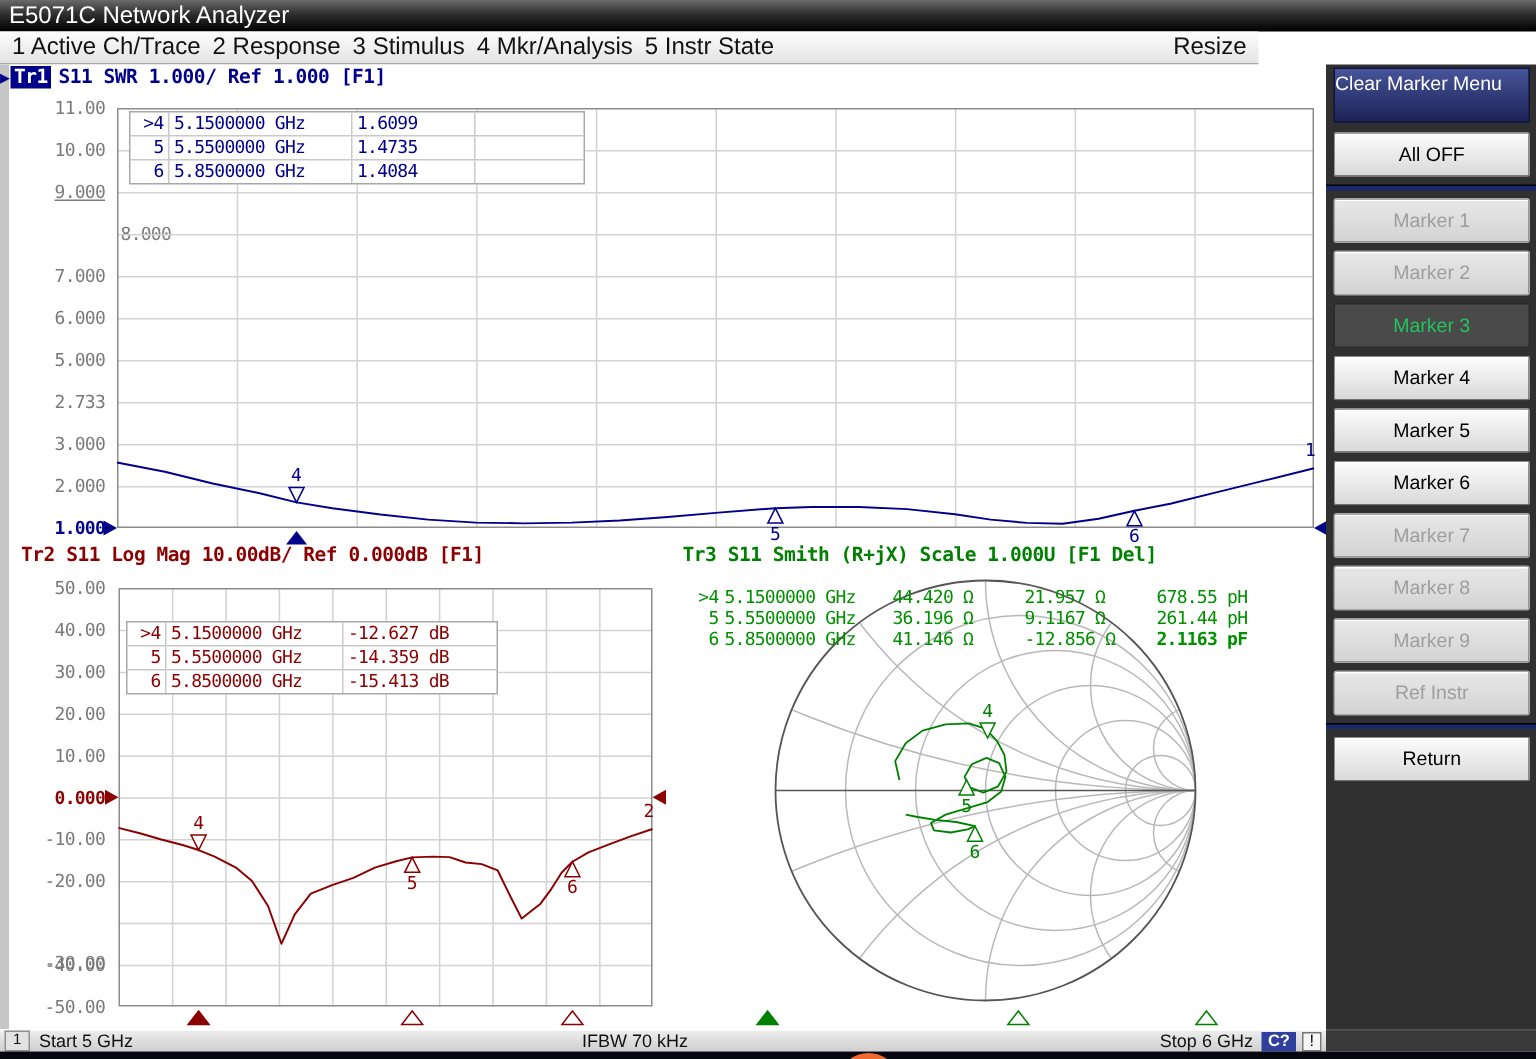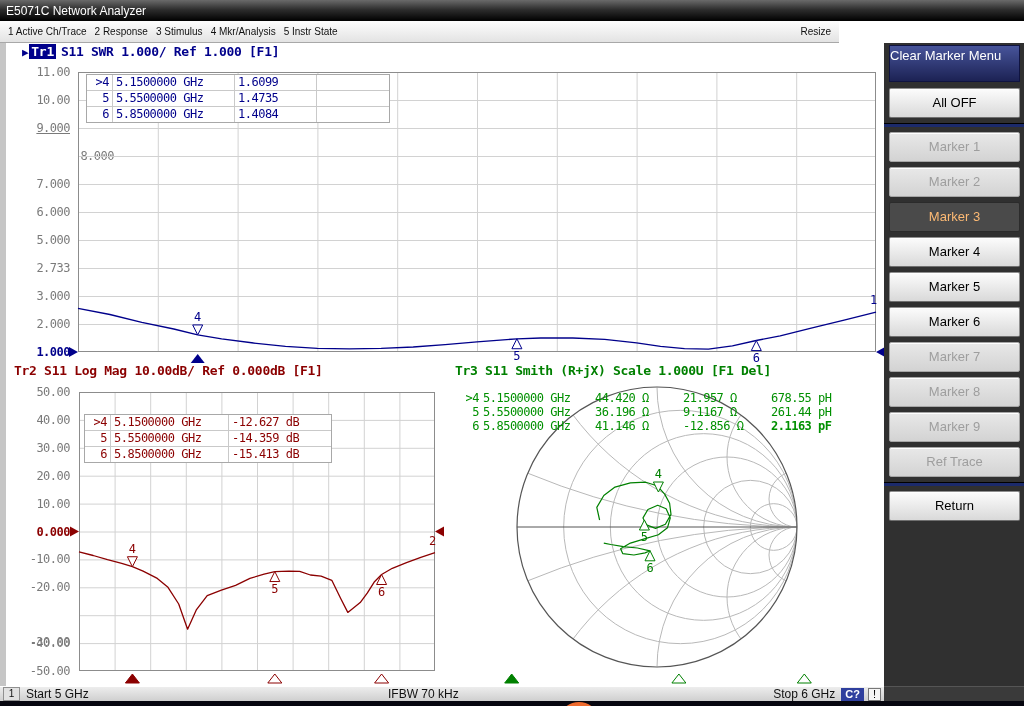--- a/index.html
+++ b/index.html
@@ -1,27 +1,27 @@
 <!DOCTYPE html>
 <html><head>
 <meta charset="utf-8">
 <style>
   html,body{margin:0;padding:0;background:#666;}
   .screen{position:relative;width:1024px;height:706px;background:#fff;overflow:hidden;
           font-family:"DejaVu Sans Mono",monospace;-webkit-font-smoothing:antialiased;}
   
   .titlebar{position:absolute;left:0;top:0;width:1024px;height:21px;
             background:linear-gradient(#6a6a6a 0%,#2e2e2e 45%,#000 100%);
-            color:#fff;font-family:"Liberation Sans",sans-serif;font-size:12px;
+            color:#fff;font-family:"Liberation Sans",sans-serif;font-size:16px;
             display:flex;align-items:center;padding-left:6px;box-sizing:border-box;}
   
   .menubar{position:absolute;left:0;top:21px;width:839px;height:22px;
            background:linear-gradient(#fdfdfd,#e3e3e3);border-bottom:1px solid #a8a8a8;
            box-sizing:border-box;display:flex;align-items:center;
-           font-family:"Liberation Sans",sans-serif;font-size:10px;color:#111;}
+           font-family:"Liberation Sans",sans-serif;font-size:16px;color:#111;}
   .menu-item{margin-left:8px;cursor:default;}
   .menu-item:first-child{margin-left:8px;}
   .menu-resize{margin-left:auto;margin-right:8px;}
   
   .channel{position:absolute;left:0;top:43px;width:884px;height:643px;background:#fff;}
   .left-strip{position:absolute;left:0;top:0;width:6px;height:643px;background:#c6c6c6;}
   .tr-header{position:absolute;height:16px;font-size:13px;font-weight:bold;letter-spacing:-0.3px;white-space:pre;}
   .tr1-play{color:#00008B;font-size:11px;margin-right:1px;}
   .tr1-chip{background:#00008B;color:#fff;padding:0 2px;}
   .tr1-rest{color:#00008B;margin-left:5px;}
@@ -42,21 +42,21 @@
   
   .softkeys{position:absolute;left:884px;top:43px;width:140px;height:643px;background:#303030;box-sizing:border-box;}
   .sk-title{margin:2px 4px 6px 5px;height:37px;background:linear-gradient(#47549a,#1c2254);
             border:1px solid #0f1340;color:#fff;font-family:"Liberation Sans",sans-serif;
             font-size:13px;line-height:17px;padding-top:1px;box-sizing:border-box;}
   .sk-btn{margin:0 4px 5px 5px;height:30px;line-height:28px;text-align:center;
           font-family:"Liberation Sans",sans-serif;font-size:13px;border-radius:2px;
           border:1px solid #8f8f8f;border-bottom-color:#6f6f6f;box-sizing:border-box;
           background:linear-gradient(#fcfcfc,#d9d9d9);color:#000;box-shadow:inset 0 1px 0 #fff;}
   .sk-btn.disabled{background:linear-gradient(#e8e8e8,#d3d3d3);color:#9e9e9e;border-color:#a6a6a6;}
-  .sk-btn.pressed{background:#4a4a4a;color:#fdba74;border-color:#2b2b2b;box-shadow:none;}
+  .sk-btn.pressed{background:#4a4a4a;color:#22c55e;border-color:#2b2b2b;box-shadow:none;}
   .sk-sep{height:3px;background:#1b2a6b;margin:0 0 5px 0;border-top:1px solid #000;}
   
   .statusrow{position:absolute;left:0;top:686px;width:1024px;height:15px;display:flex;}
   .statusbar{position:relative;width:884px;height:15px;background:linear-gradient(#ededed,#cfcfcf);
              border-top:1px solid #fff;box-sizing:border-box;display:flex;align-items:center;
              font-family:"Liberation Sans",sans-serif;font-size:12px;color:#111;}
   .ch-box{width:15px;height:12px;line-height:12px;text-align:center;border:1px solid #909090;
           background:#e2e2e2;font-size:10px;margin:0 6px 0 3px;}
   .sb-ifbw{position:absolute;left:388px;}
   .sb-right{margin-left:auto;display:flex;align-items:center;}
@@ -86,21 +86,21 @@
         <span class="menu-item">3 Stimulus</span>
         <span class="menu-item">4 Mkr/Analysis</span>
         <span class="menu-item">5 Instr State</span>
       </div>
     <div class="menu-resize">Resize</div>
   </div>
 
   <div class="channel">
     <div class="left-strip"></div>
 
-    <div class="tr-header" style="left:22px;top:1px;"><span class="tr1-play">▶</span><span class="tr1-chip">Tr1</span><span class="tr1-rest">S11 SWR 1.000/ Ref 1.000 [F1]</span></div>
+    <div class="tr-header" style="left:0;top:1px;"><span class="tr1-play">▶</span><span class="tr1-chip">Tr1</span><span class="tr1-rest">S11 SWR 1.000/ Ref 1.000 [F1]</span></div>
 
     <div id="gutter1">
         <div class="ylab" style="top: 21px;">11.00</div>
         <div class="ylab" style="top: 49px;">10.00</div>
         <div class="ylab" style="top: 77px; text-decoration: underline;">9.000</div>
         <div class="ylab" style="top: 105px; padding-left: 44px;">8.000</div>
         <div class="ylab" style="top: 133px;">7.000</div>
         <div class="ylab" style="top: 161px;">6.000</div>
         <div class="ylab" style="top: 189px;">5.000</div>
         <div class="ylab" style="top: 217px;">2.733</div>
@@ -304,21 +304,21 @@
         <div class="sk-sep"></div>
         <div class="sk-btn disabled">Marker 1</div>
         <div class="sk-btn disabled">Marker 2</div>
         <div class="sk-btn pressed">Marker 3</div>
         <div class="sk-btn enabled">Marker 4</div>
         <div class="sk-btn enabled">Marker 5</div>
         <div class="sk-btn enabled">Marker 6</div>
         <div class="sk-btn disabled">Marker 7</div>
         <div class="sk-btn disabled">Marker 8</div>
         <div class="sk-btn disabled">Marker 9</div>
-        <div class="sk-btn disabled">Ref Trace</div>
+        <div class="sk-btn disabled">Ref Instr</div>
         <div class="sk-sep"></div>
         <div class="sk-btn enabled">Return</div>
       </div>
   </div>
 
   <div class="statusrow">
     <div class="statusbar">
       <span class="ch-box">1</span>
       <span>Start 5 GHz</span>
       <span class="sb-ifbw">IFBW 70 kHz</span>

